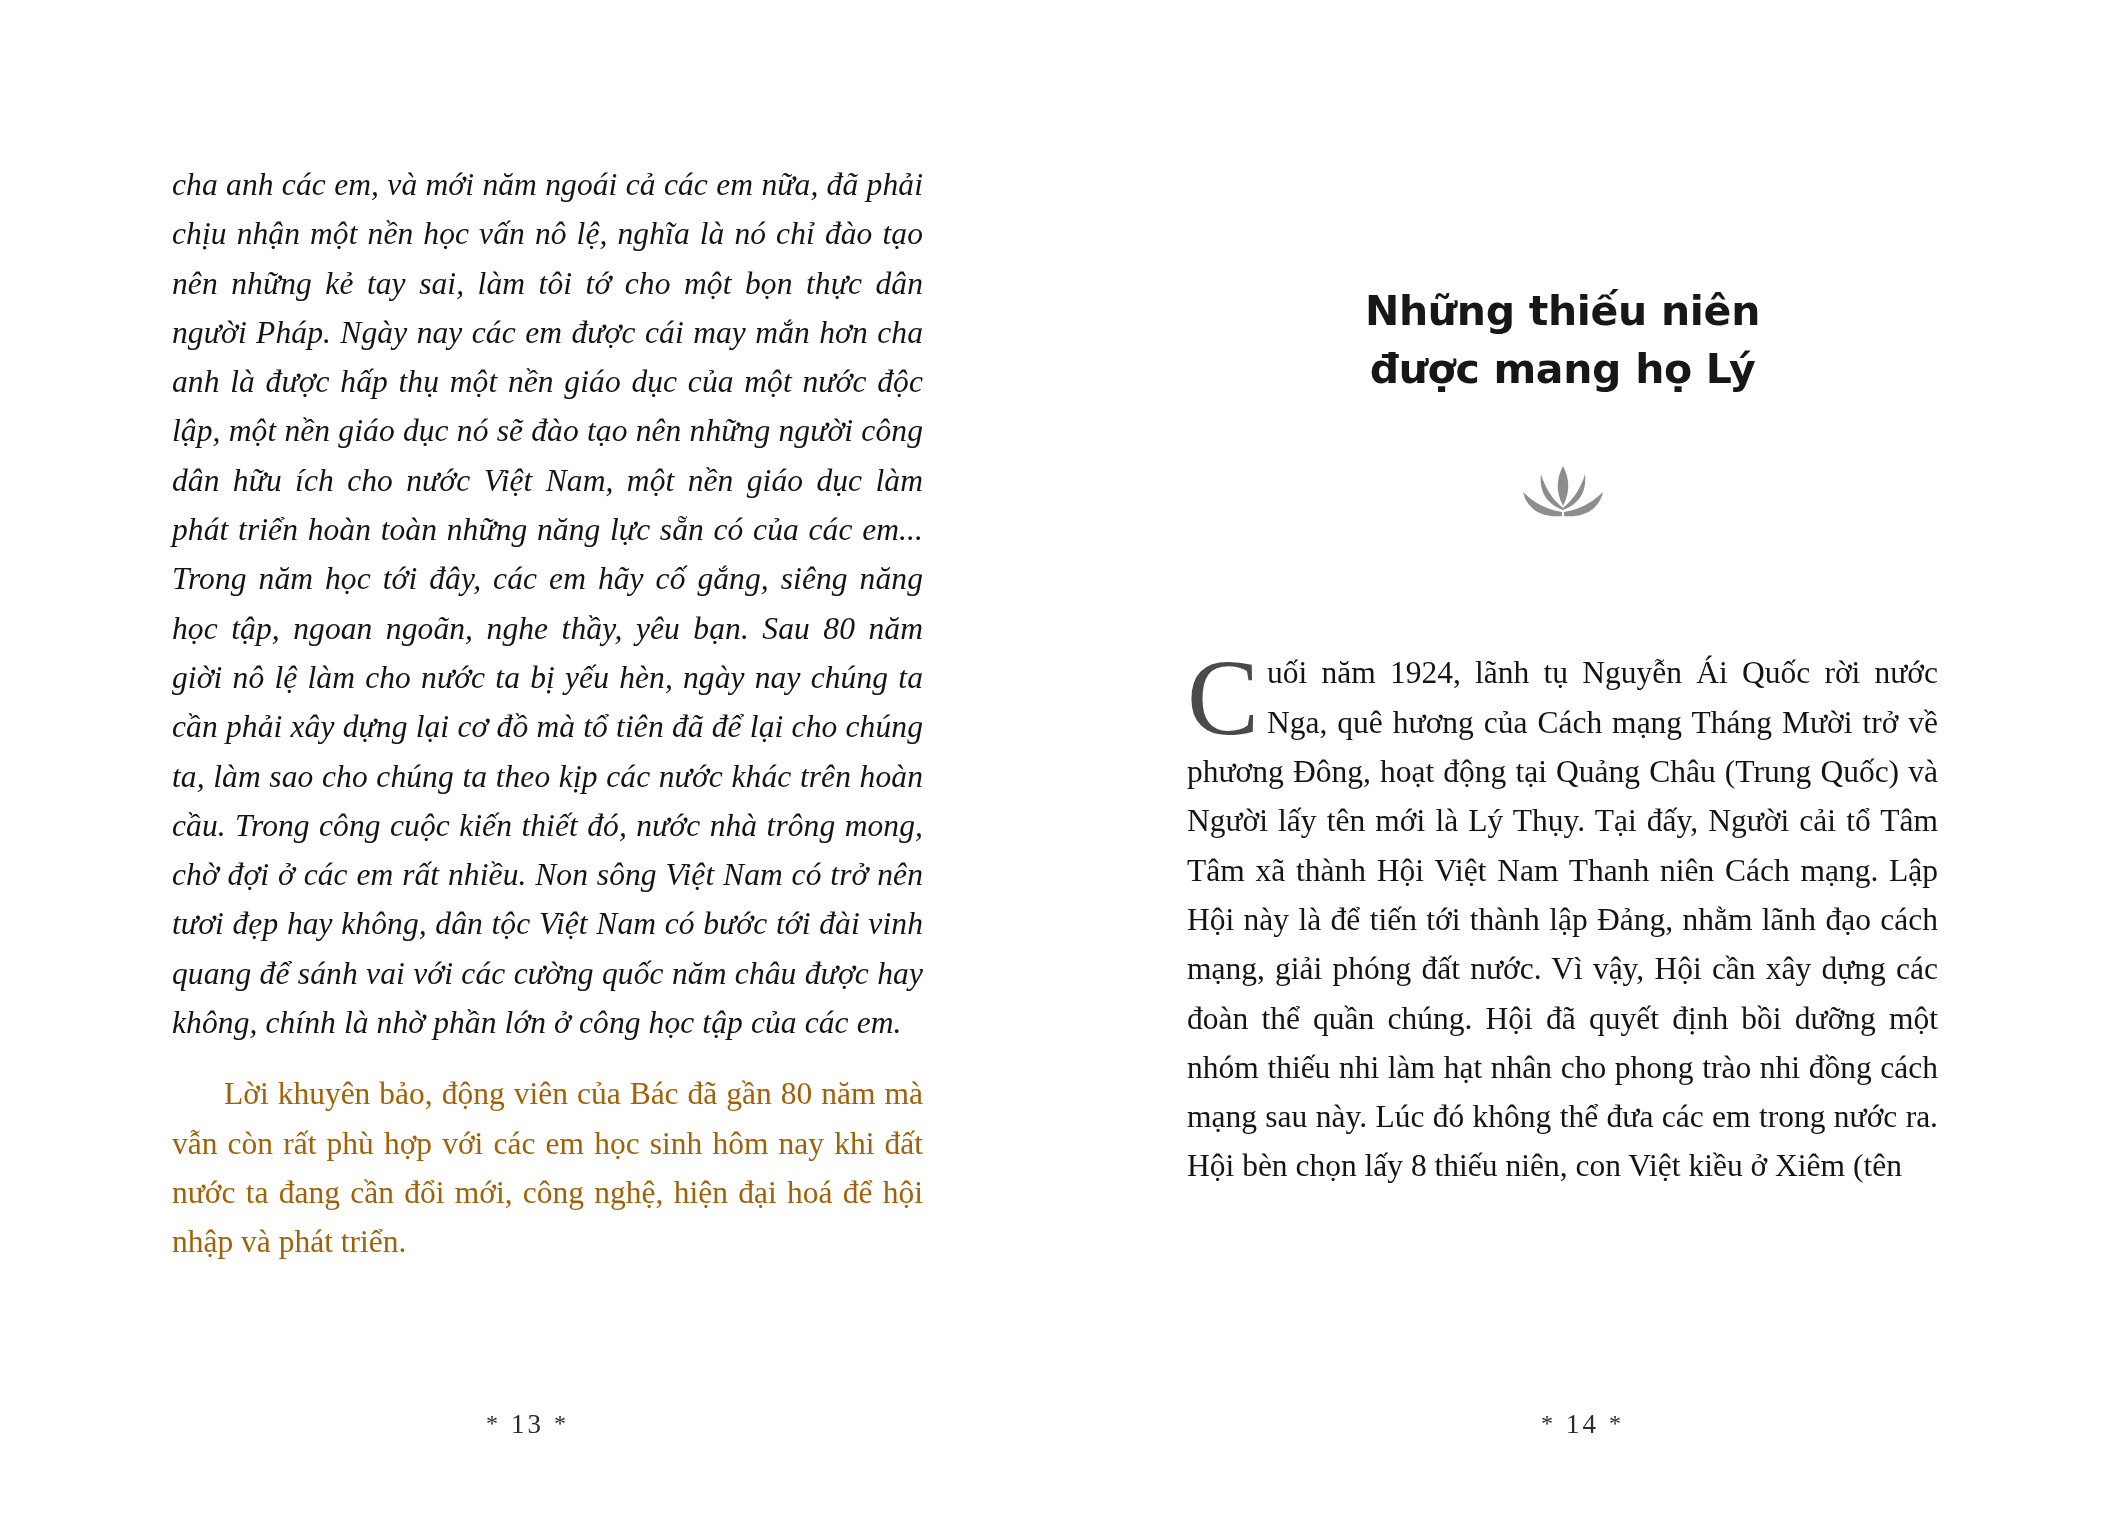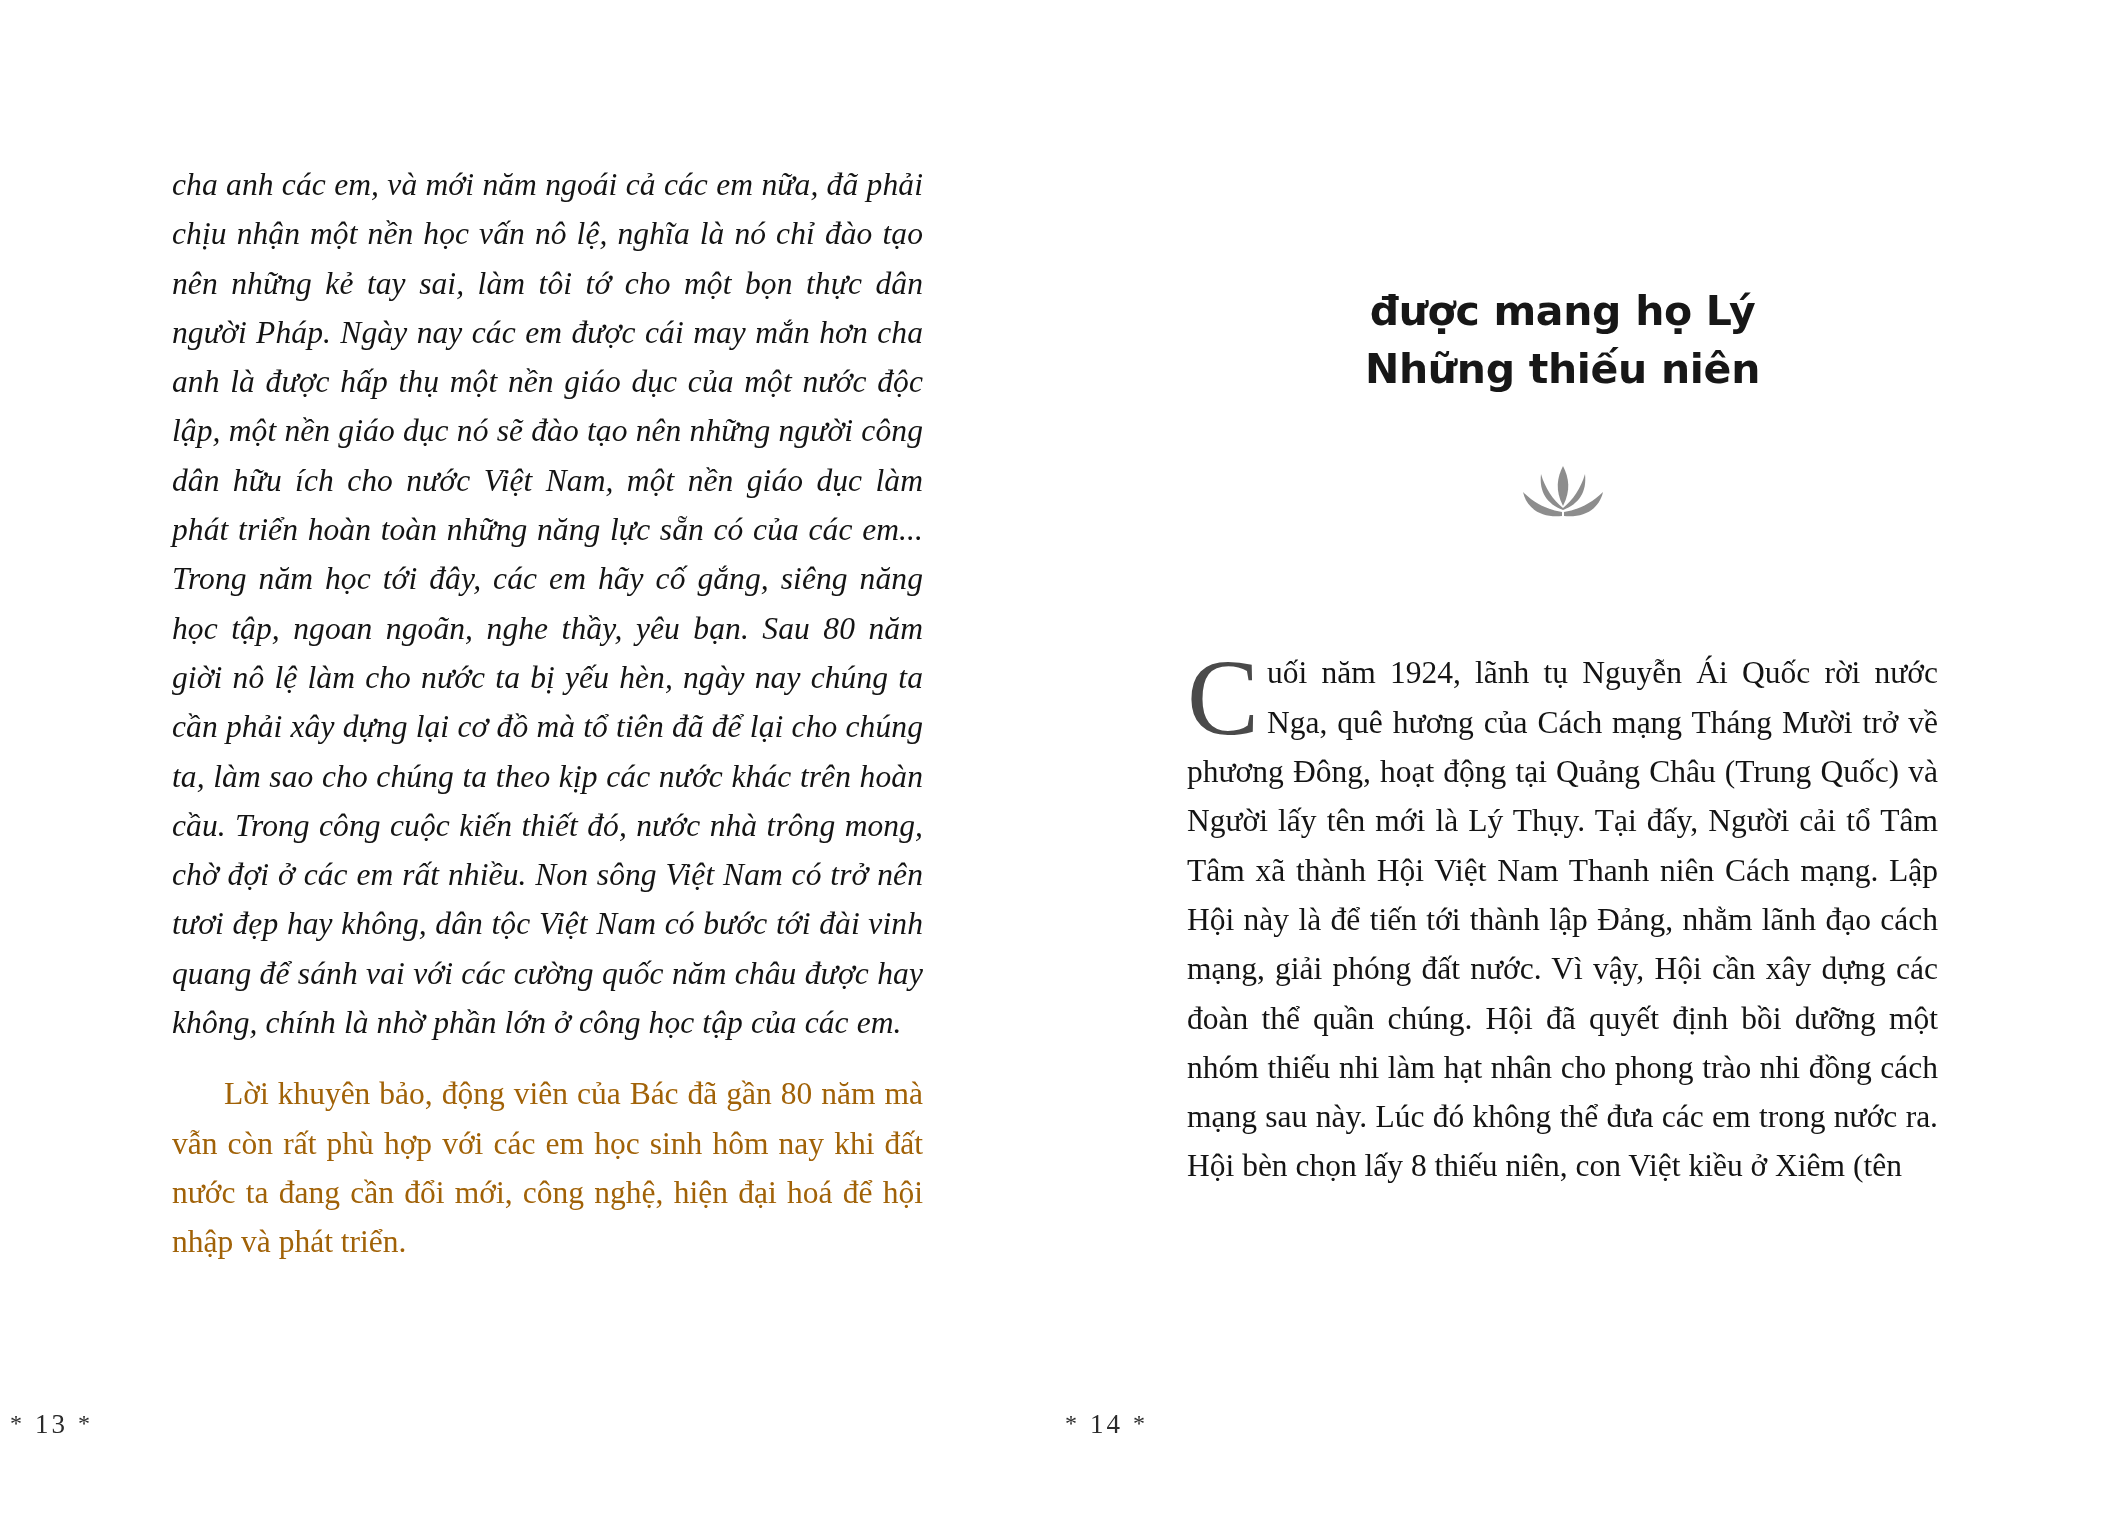--- a/index.html
+++ b/index.html
@@ -98,20 +98,21 @@
     color: #4a4a4a;
     font-weight: normal;
   }
 
   
   .folio {
     position: absolute;
     bottom: 88px;
     left: 0;
     right: 0;
+    text-align: center;
     font-size: 27px;
     letter-spacing: 3px;
     color: #2b2b2b;
   }
   .folio .star {
     display: inline-block;
     padding: 0 10px;
     font-size: 24px;
     vertical-align: 2px;
   }
@@ -133,22 +134,22 @@
     <p class="body-para">Lời khuyên bảo, động viên của Bác đã gần 80 năm mà vẫn còn rất phù hợp với các em học sinh hôm nay khi đất nước ta đang cần đổi mới, công nghệ, hiện đại hoá để hội nhập và phát triển.</p>
 
     <div class="folio">
       <span class="star">*</span><span class="num">13</span><span class="star">*</span>
     </div>
   </div>
 
   <div class="page page-right">
 
     <div class="chapter-title">
+      <span class="line">Những thiếu niên</span>
       <span class="line">được mang họ Lý</span>
-      <span class="line">Những thiếu niên</span>
     </div>
 
     <div class="ornament">
       <svg width="92" height="64" viewBox="0 0 92 64" aria-hidden="true">
         <g fill="#8d8d8d">
           <path d="M46 4 C40 16 38 28 46 44 C54 28 52 16 46 4 Z"></path>
           <path d="M46 46 C36 38 28 26 24 12 C22 30 30 42 46 48 Z"></path>
           <path d="M46 46 C56 38 64 26 68 12 C70 30 62 42 46 48 Z"></path>
           <path d="M45 50 C32 48 18 42 6 30 C10 48 26 56 45 54 Z"></path>
           <path d="M47 50 C60 48 74 42 86 30 C82 48 66 56 47 54 Z"></path>

